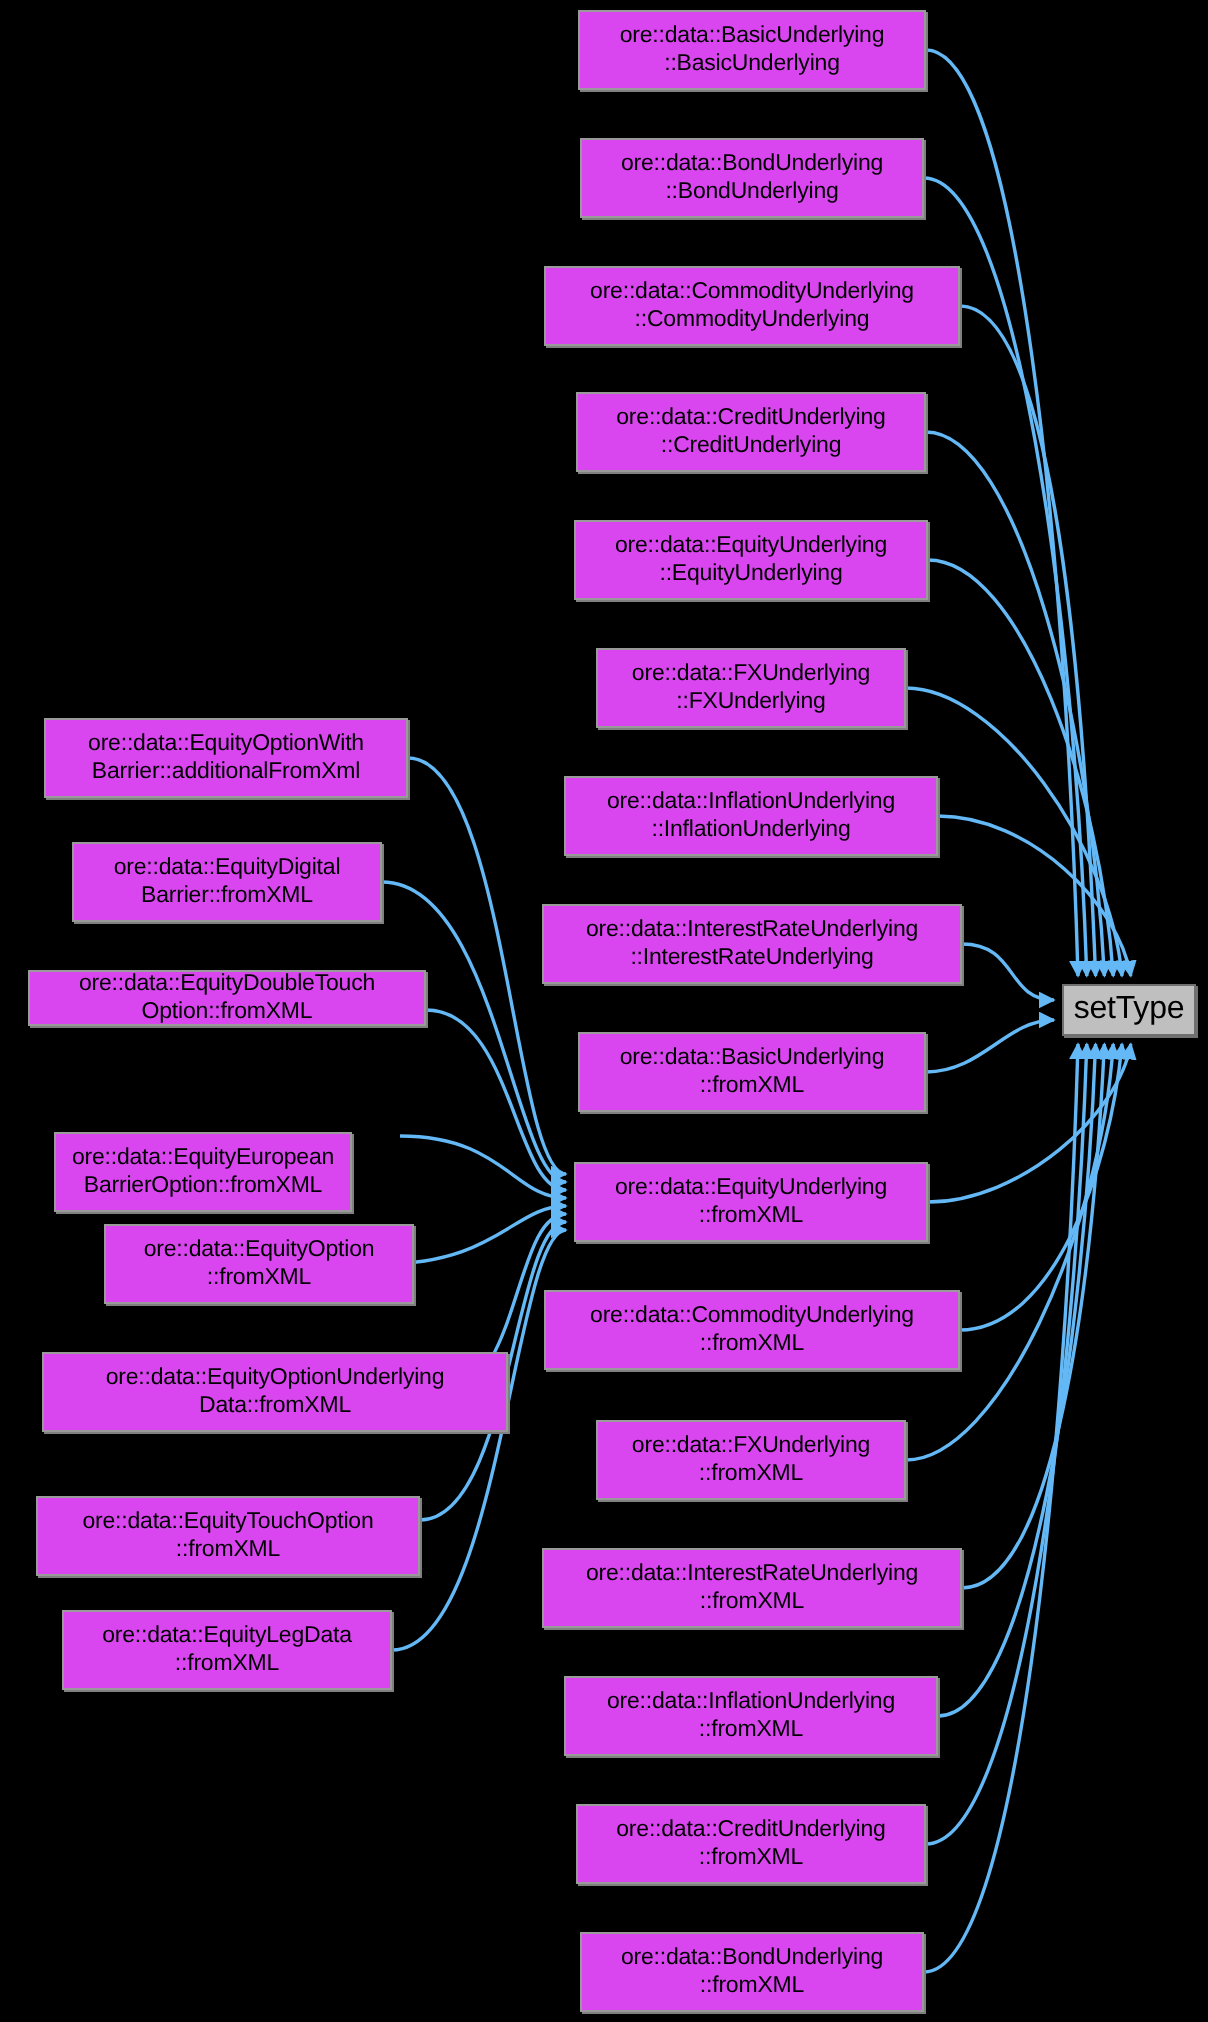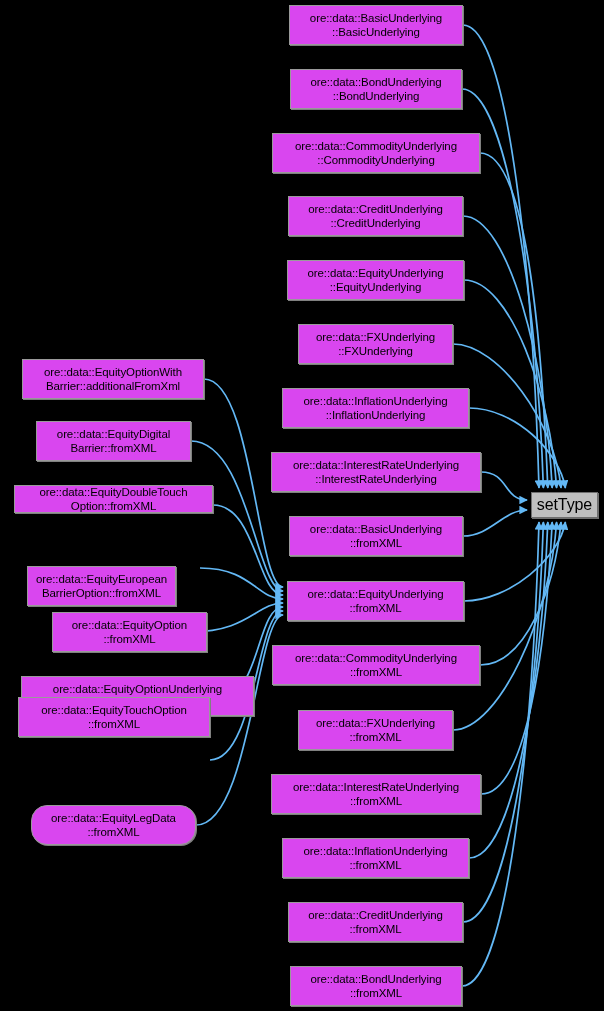--- a/index.html
+++ b/index.html
@@ -101,23 +101,23 @@
       <div class="node" style="left: 36px; top: 421px; width: 155px; height: 40px;"><span class="node-label">ore::data::EquityDigital
 Barrier::fromXML</span></div>
       <div class="node" style="left: 14px; top: 485px; width: 199px; height: 28px; text-align: center;"><span class="node-label">ore::data::EquityDoubleTouch
 Option::fromXML</span></div>
       <div class="node" style="left: 27px; top: 566px; width: 149px; height: 40px;"><span class="node-label">ore::data::EquityEuropean
 BarrierOption::fromXML</span></div>
       <div class="node" style="left: 52px; top: 612px; width: 155px; height: 40px;"><span class="node-label">ore::data::EquityOption
 ::fromXML</span></div>
       <div class="node" style="left: 21px; top: 676px; width: 233px; height: 40px;"><span class="node-label">ore::data::EquityOptionUnderlying
 Data::fromXML</span></div>
-      <div class="node" style="left: 18px; top: 697px; width: 192px; height: 40px; justify-content: flex-end;"><span class="node-label">ore::data::EquityTouchOption
+      <div class="node" style="left: 18px; top: 748px; width: 192px; height: 40px; justify-content: flex-end;"><span class="node-label">ore::data::EquityTouchOption
 ::fromXML</span></div>
-      <div class="node" style="left: 31px; top: 805px; width: 165px; height: 40px; border-radius: 16px;"><span class="node-label">ore::data::EquityLegData
+      <div class="node" style="left: 31px; top: 805px; width: 165px; height: 40px;"><span class="node-label">ore::data::EquityLegData
 ::fromXML</span></div>
     </div>
   <div id="middle-nodes">
       <div class="node" style="left: 289px; top: 5px; width: 174px; height: 40px;"><span class="node-label">ore::data::BasicUnderlying
 ::BasicUnderlying</span></div>
       <div class="node" style="left: 290px; top: 69px; width: 172px; height: 40px;"><span class="node-label">ore::data::BondUnderlying
 ::BondUnderlying</span></div>
       <div class="node" style="left: 272px; top: 133px; width: 208px; height: 40px;"><span class="node-label">ore::data::CommodityUnderlying
 ::CommodityUnderlying</span></div>
       <div class="node" style="left: 288px; top: 196px; width: 175px; height: 40px;"><span class="node-label">ore::data::CreditUnderlying

